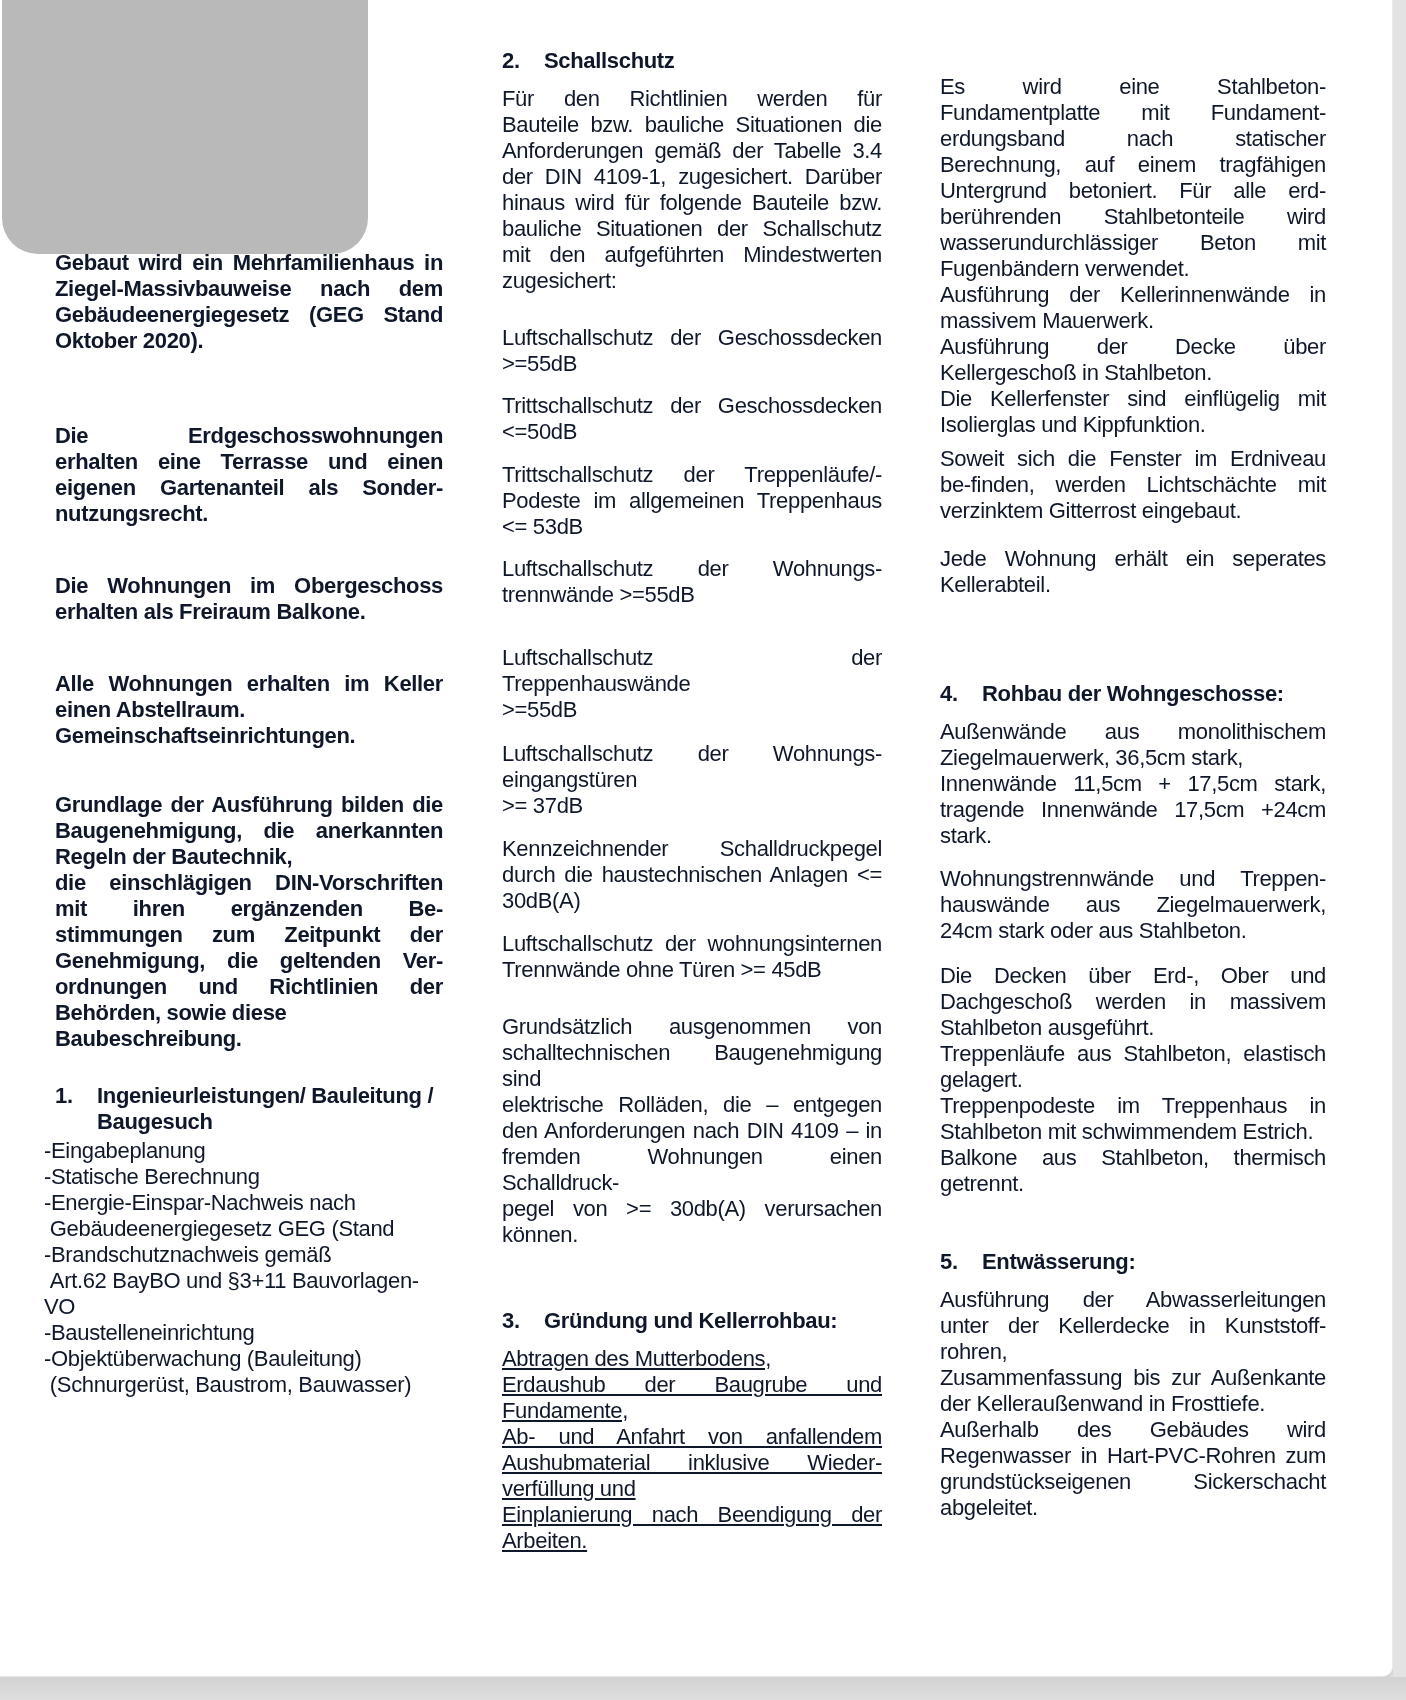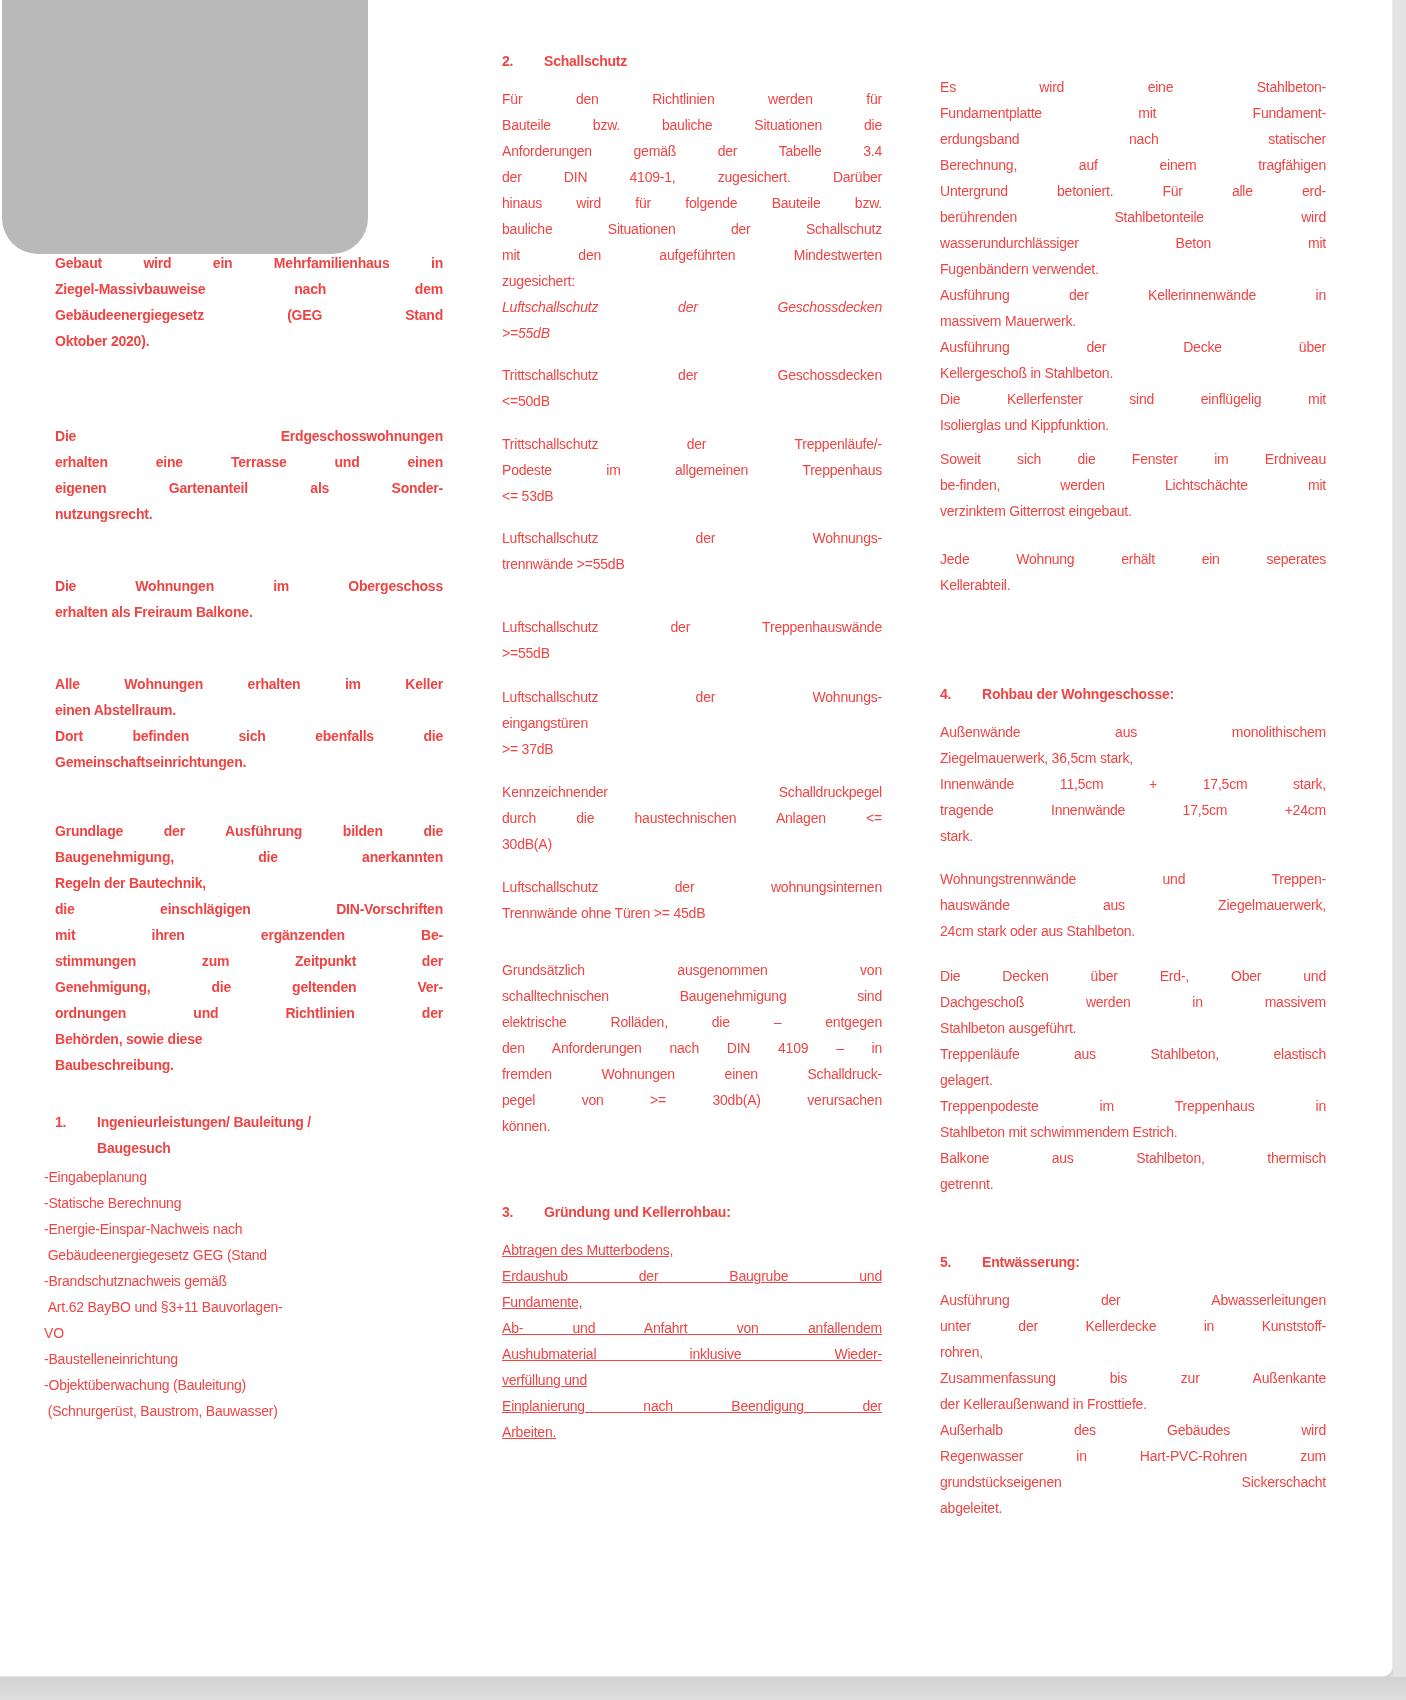--- a/index.html
+++ b/index.html
@@ -19,23 +19,23 @@
     border-bottom-right-radius:10px;
     box-shadow:0 1px 2px rgba(0,0,0,0.10);
   }
   .img-placeholder{
     position:absolute;left:2px;top:0;
     width:366px;height:254px;
     border-radius:0 0 36px 36px;
   }
   .col{
     position:absolute;
-    font-size:14px;
+    font-size:22px;
     letter-spacing:-0.015em;
-    color:#ef4444;
+    color:#0f172a;
   }
   .col1{left:55px;top:250px;width:388px;}
   .col2{left:502px;top:48px;width:380px;}
   .col3{left:940px;top:74px;width:386px;}
   .block{margin:0;}
   .bold{font-weight:bold;}
   .line{line-height:26px;min-height:26px;}
   .just{text-align:justify;text-align-last:justify;}
   .left{text-align:left;text-align-last:left;}
   .heading{font-weight:bold;}
@@ -70,21 +70,20 @@
         <div class="line just">eigenen Gartenanteil als Sonder-</div>
         <div class="line left">nutzungsrecht.</div>
       </div>
       <div class="block para bold" style="margin-top: 46px;">
         <div class="line just">Die Wohnungen im Obergeschoss</div>
         <div class="line left">erhalten als Freiraum Balkone.</div>
       </div>
       <div class="block para bold" style="margin-top: 46px;">
         <div class="line just">Alle Wohnungen erhalten im Keller</div>
         <div class="line left">einen Abstellraum.</div>
-        <div class="line just">Dort befinden sich ebenfalls die</div>
         <div class="line left">Gemeinschaftseinrichtungen.</div>
       </div>
       <div class="block para bold" style="margin-top: 43px;">
         <div class="line just">Grundlage der Ausführung bilden die</div>
         <div class="line just">Baugenehmigung, die anerkannten</div>
         <div class="line left">Regeln der Bautechnik,</div>
         <div class="line just">die einschlägigen DIN-Vorschriften</div>
         <div class="line just">mit ihren ergänzenden Be-</div>
         <div class="line just">stimmungen zum Zeitpunkt der</div>
         <div class="line just">Genehmigung, die geltenden Ver-</div>
@@ -116,21 +115,21 @@
       <div class="block para" style="margin-top: 12px;">
         <div class="line just">Für den Richtlinien werden für</div>
         <div class="line just">Bauteile bzw. bauliche Situationen die</div>
         <div class="line just">Anforderungen gemäß der Tabelle 3.4</div>
         <div class="line just">der DIN 4109-1, zugesichert. Darüber</div>
         <div class="line just">hinaus wird für folgende Bauteile bzw.</div>
         <div class="line just">bauliche Situationen der Schallschutz</div>
         <div class="line just">mit den aufgeführten Mindestwerten</div>
         <div class="line left">zugesichert:</div>
       </div>
-      <div class="block para" style=" font-style: italic;">
+      <div class="block para" style="margin-top: 31px;">
         <div class="line just">Luftschallschutz der Geschossdecken</div>
         <div class="line left">&gt;=55dB</div>
       </div>
       <div class="block para" style="margin-top: 16px;">
         <div class="line just">Trittschallschutz der Geschossdecken</div>
         <div class="line left">&lt;=50dB</div>
       </div>
       <div class="block para" style="margin-top: 17px;">
         <div class="line just">Trittschallschutz der Treppenläufe/-</div>
         <div class="line just">Podeste im allgemeinen Treppenhaus</div>

